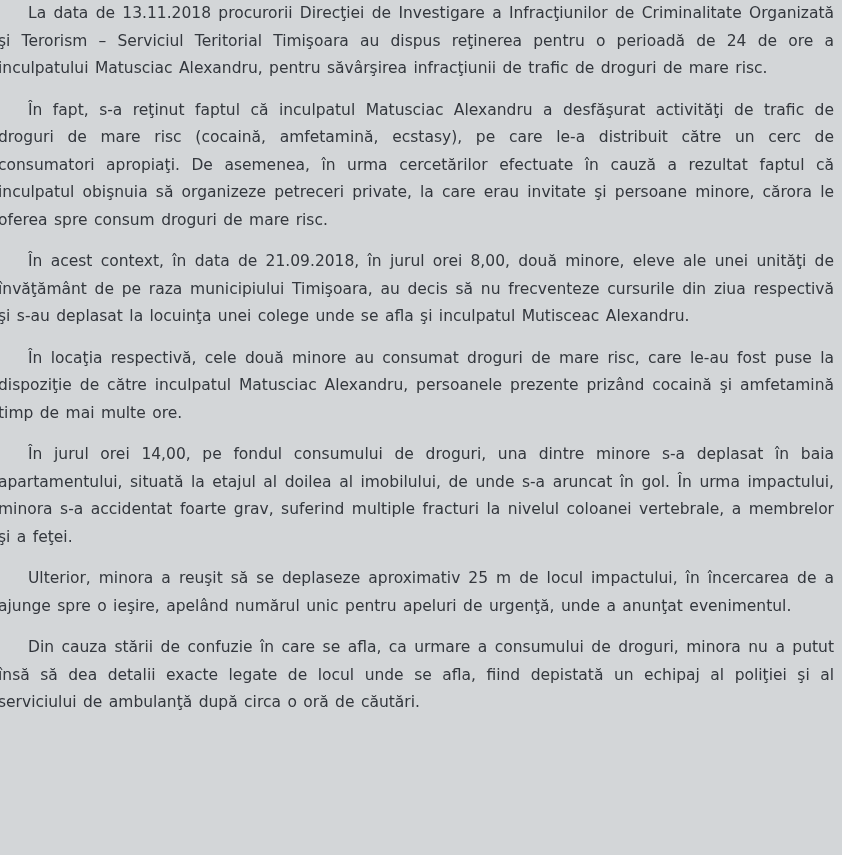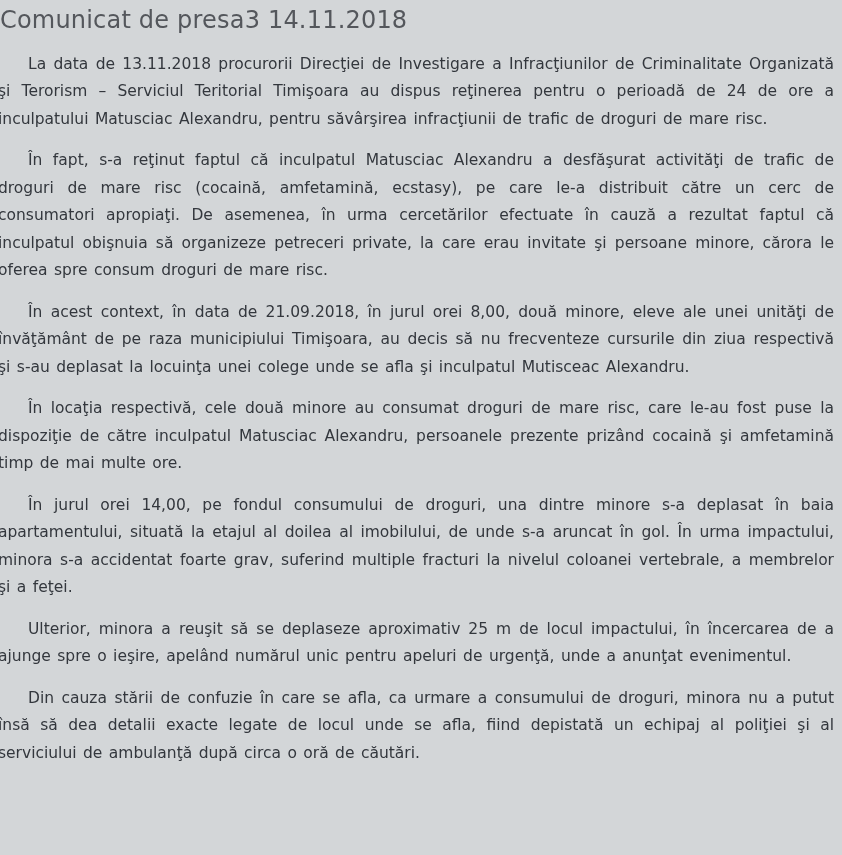--- a/index.html
+++ b/index.html
@@ -39,21 +39,20 @@
     text-align: justify;
     text-indent: 30px;
     margin: 0 0 14px 0;
     word-spacing: 1.5px;
   }
 </style>
 </head>
 <body>
 
 <div class="page">
-  <h1 class="doc-title">Comunicat de presa3 14.11.2018</h1>
 
   <p class="doc-paragraph">La data de  13.11.2018  procurorii  Direcţiei de Investigare a Infracţiunilor de Criminalitate Organizată şi Terorism – Serviciul Teritorial Timişoara au dispus reţinerea pentru o perioadă de 24 de ore a inculpatului  Matusciac Alexandru, pentru săvârşirea infracţiunii de trafic de droguri de mare risc.</p>
 
   <p class="doc-paragraph">În fapt, s-a reţinut  faptul că inculpatul  Matusciac Alexandru a desfăşurat  activităţi de trafic de droguri de mare risc (cocaină, amfetamină, ecstasy), pe care le-a distribuit către un cerc de consumatori apropiaţi. De asemenea, în urma cercetărilor efectuate în cauză a rezultat faptul că inculpatul obişnuia să organizeze petreceri private, la care erau invitate şi persoane minore, cărora le oferea spre consum droguri de mare risc.</p>
 
   <p class="doc-paragraph">În acest context, în data de 21.09.2018, în jurul orei 8,00, două minore, eleve ale unei unităţi de învăţământ de pe raza municipiului Timişoara,  au decis să nu frecventeze cursurile din ziua respectivă şi s-au deplasat la locuinţa unei colege unde se afla şi inculpatul Mutisceac Alexandru.</p>
 
   <p class="doc-paragraph">În locaţia respectivă,  cele două minore au consumat droguri de mare risc, care le-au fost puse la dispoziţie de către inculpatul Matusciac Alexandru, persoanele prezente prizând cocaină şi amfetamină timp de mai multe ore.</p>
 
   <p class="doc-paragraph">În jurul orei 14,00, pe fondul consumului de droguri, una dintre minore s-a deplasat  în baia apartamentului, situată la etajul al doilea al imobilului, de unde s-a aruncat în gol. În urma impactului, minora s-a accidentat foarte grav, suferind multiple fracturi la nivelul coloanei vertebrale, a membrelor şi a feţei.</p>

